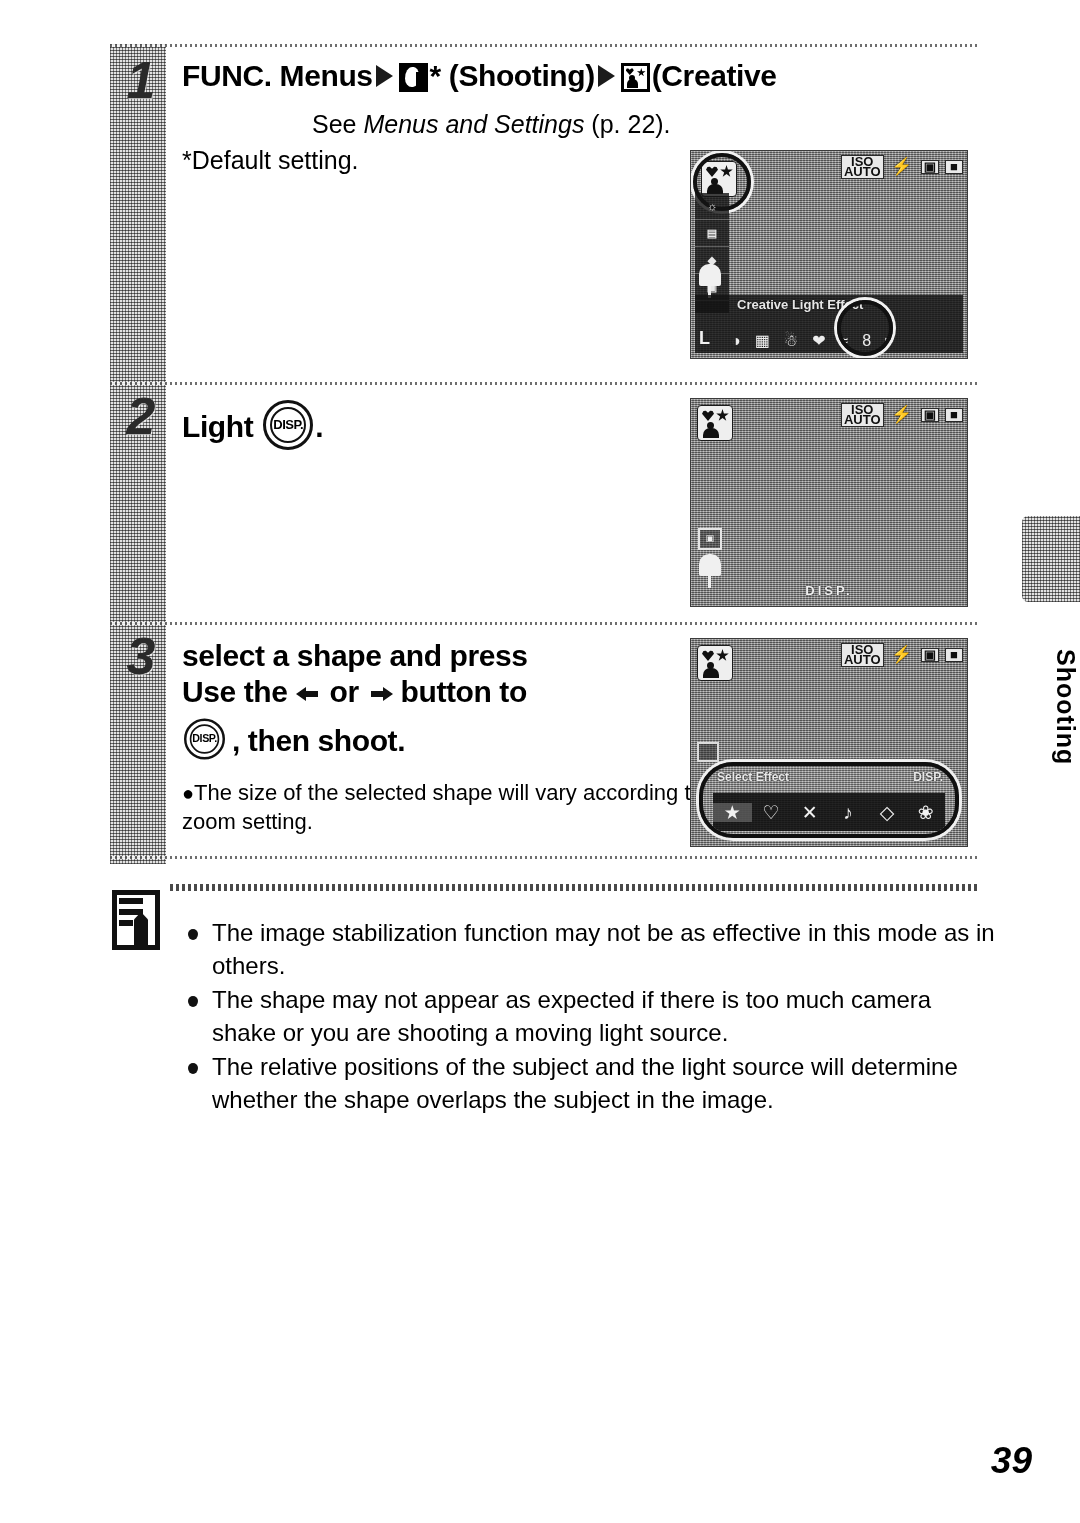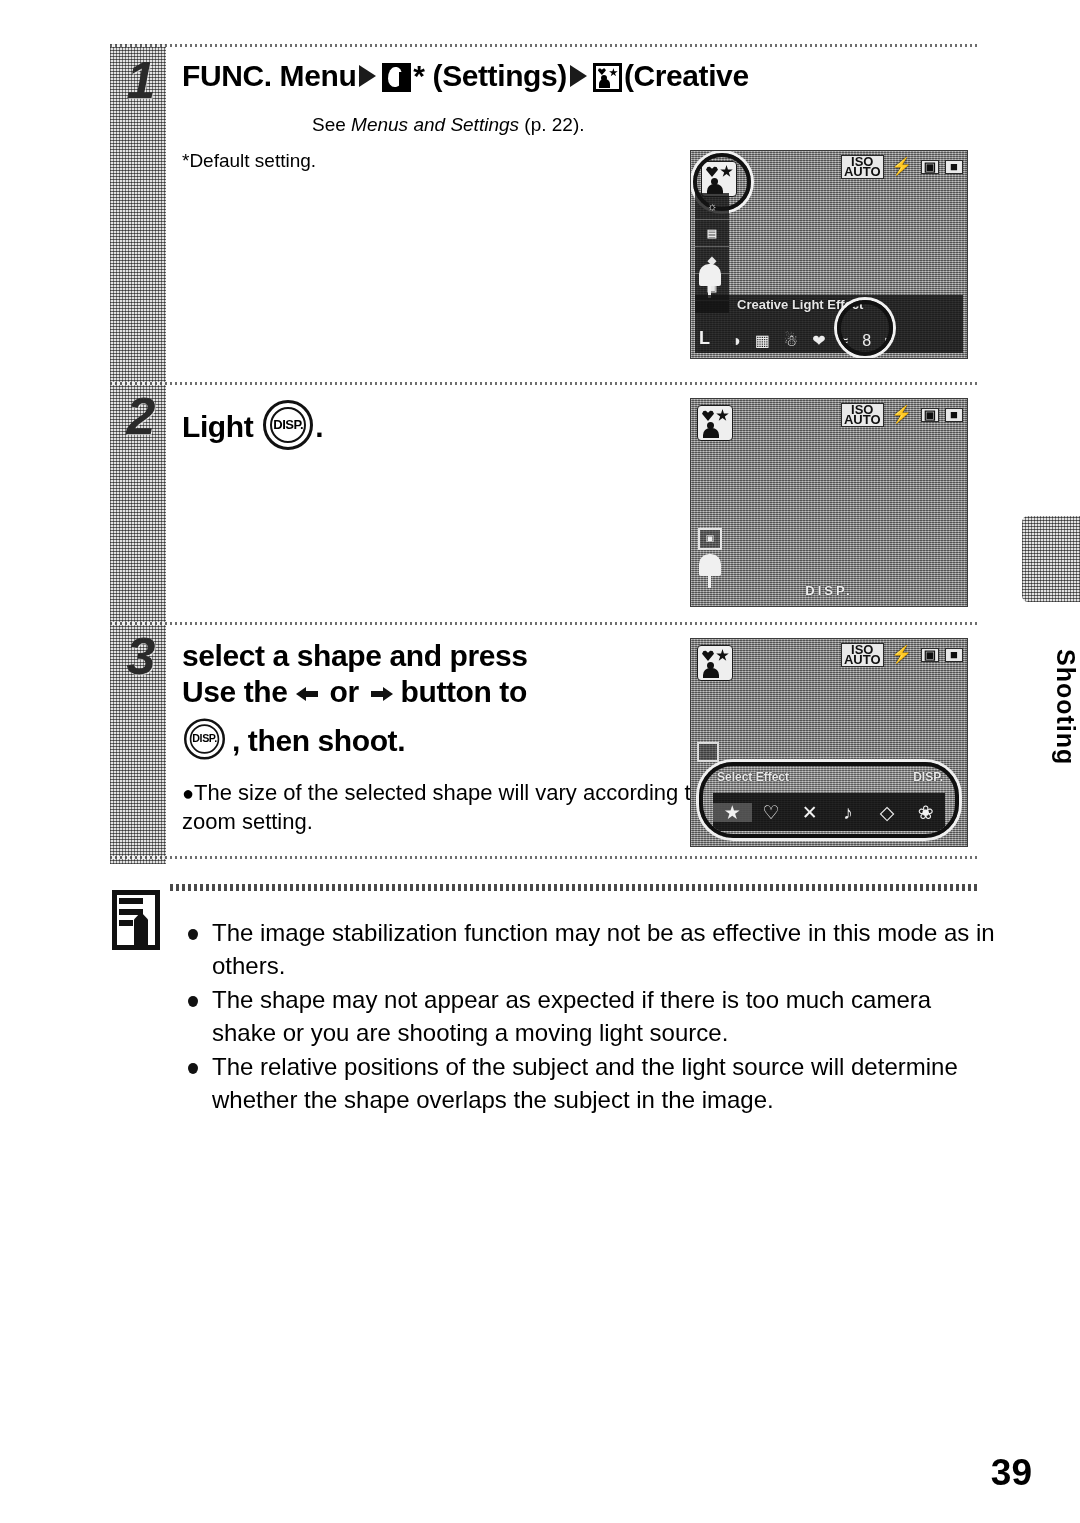--- a/index.html
+++ b/index.html
@@ -98,21 +98,21 @@
   }
 
   
   .heading {
     font-weight: bold;
     font-size: 30px;
     line-height: 36px;
     letter-spacing: -0.4px;
   }
   .sub {
-    font-size: 19px;
+    font-size: 25px;
     line-height: 25px;
   }
   .sub em { font-style: italic; }
 
   
   .tri {
     display: inline-block;
     width: 0; height: 0;
     border-left: 17px solid #1b1b1b;
     border-top: 11px solid transparent;
@@ -505,23 +505,24 @@
     font-size: 25px;
     letter-spacing: 1px;
     writing-mode: vertical-rl;
     text-orientation: mixed;
   }
 
   
   #pagenum {
     position: absolute;
     right: 48px;
-    bottom: 29px;
+    bottom: 41px;
     font-size: 37px;
     font-weight: bold;
+    font-style: italic;
   }
 </style>
 </head>
 <body>
 
 <div id="page">
 
   <div id="steps">
 
     <div class="gutter halftone"></div>
@@ -530,21 +531,21 @@
     <div class="step-rule dotrule" id="rule-1"></div>
     <div class="step-rule dotrule" id="rule-2"></div>
     <div class="step-rule dotrule" id="rule-3"></div>
 
     <div class="step-num" id="n1">1</div>
     <div class="step-num" id="n2">2</div>
     <div class="step-num" id="n3">3</div>
 
     <div class="step-body" style="top:14px; width:800px;">
       <div class="heading">
-        <span>FUNC. Menu</span><span class="tri"></span><span class="ico-box ico-portrait"></span><span>* (Settings)</span><span class="tri"></span><span class="ico-box ico-cle"><span class="inner">
+        <span>FUNC. Menus</span><span class="tri"></span><span class="ico-box ico-portrait"></span><span>* (Shooting)</span><span class="tri"></span><span class="ico-box ico-cle"><span class="inner">
               <span class="heart"></span>
               <span class="star"></span>
               <span class="head"></span>
               <span class="person"></span>
             </span></span><span>(Creative</span>
       </div>
 
       <div class="sub" style="margin-top:18px; padding-left:130px;">
         <span>See </span><em>Menus and Settings</em><span> (p. 22).</span>
       </div>

